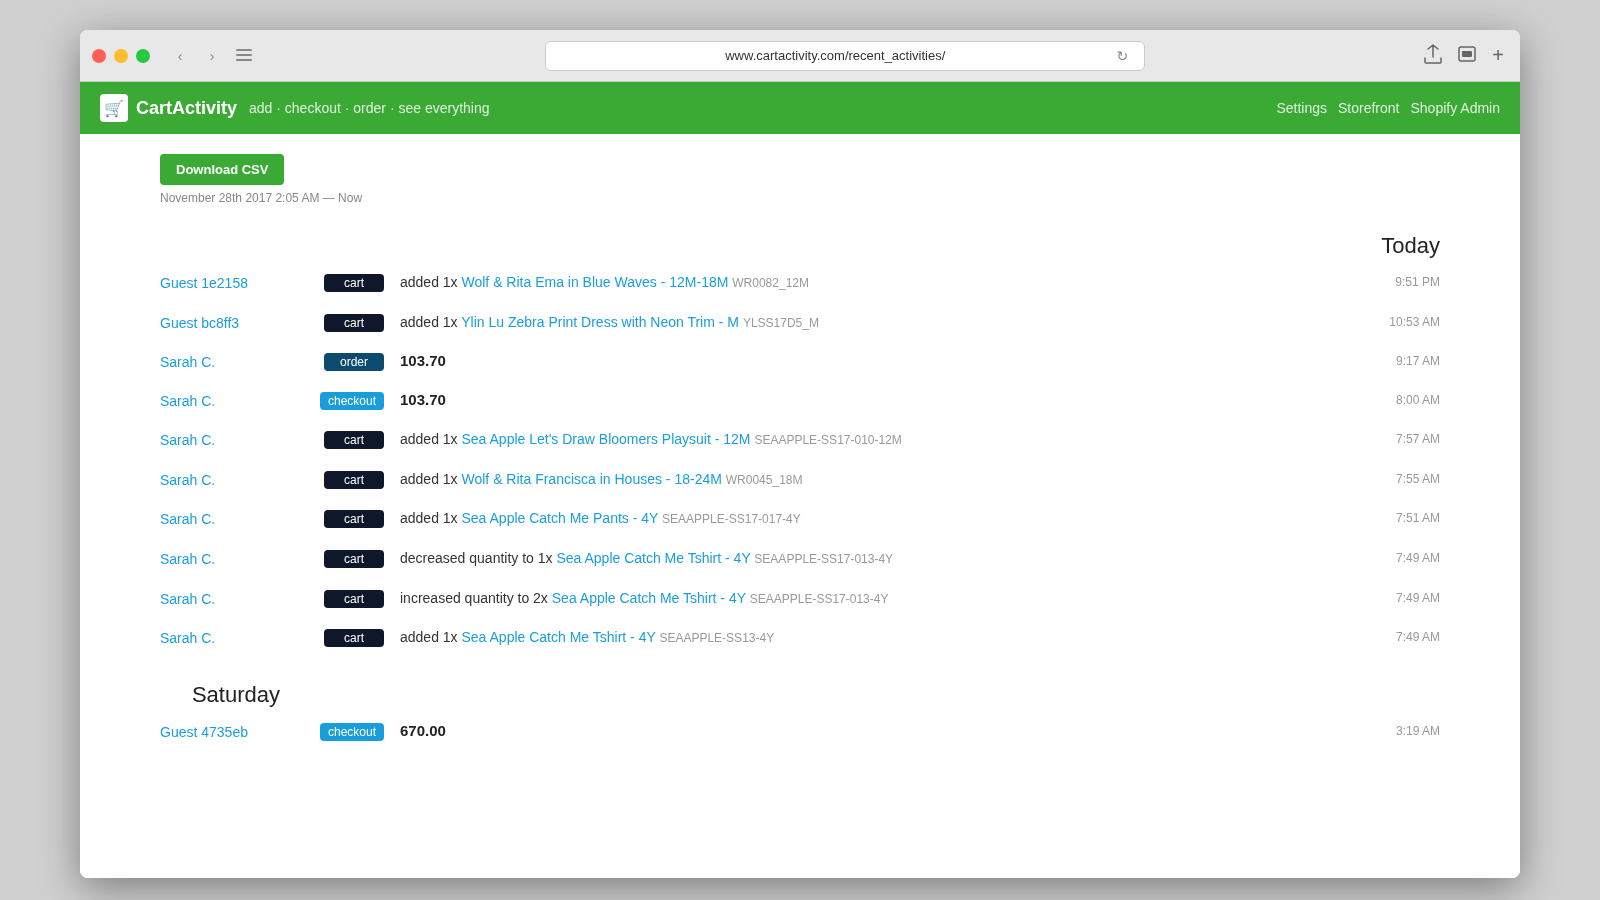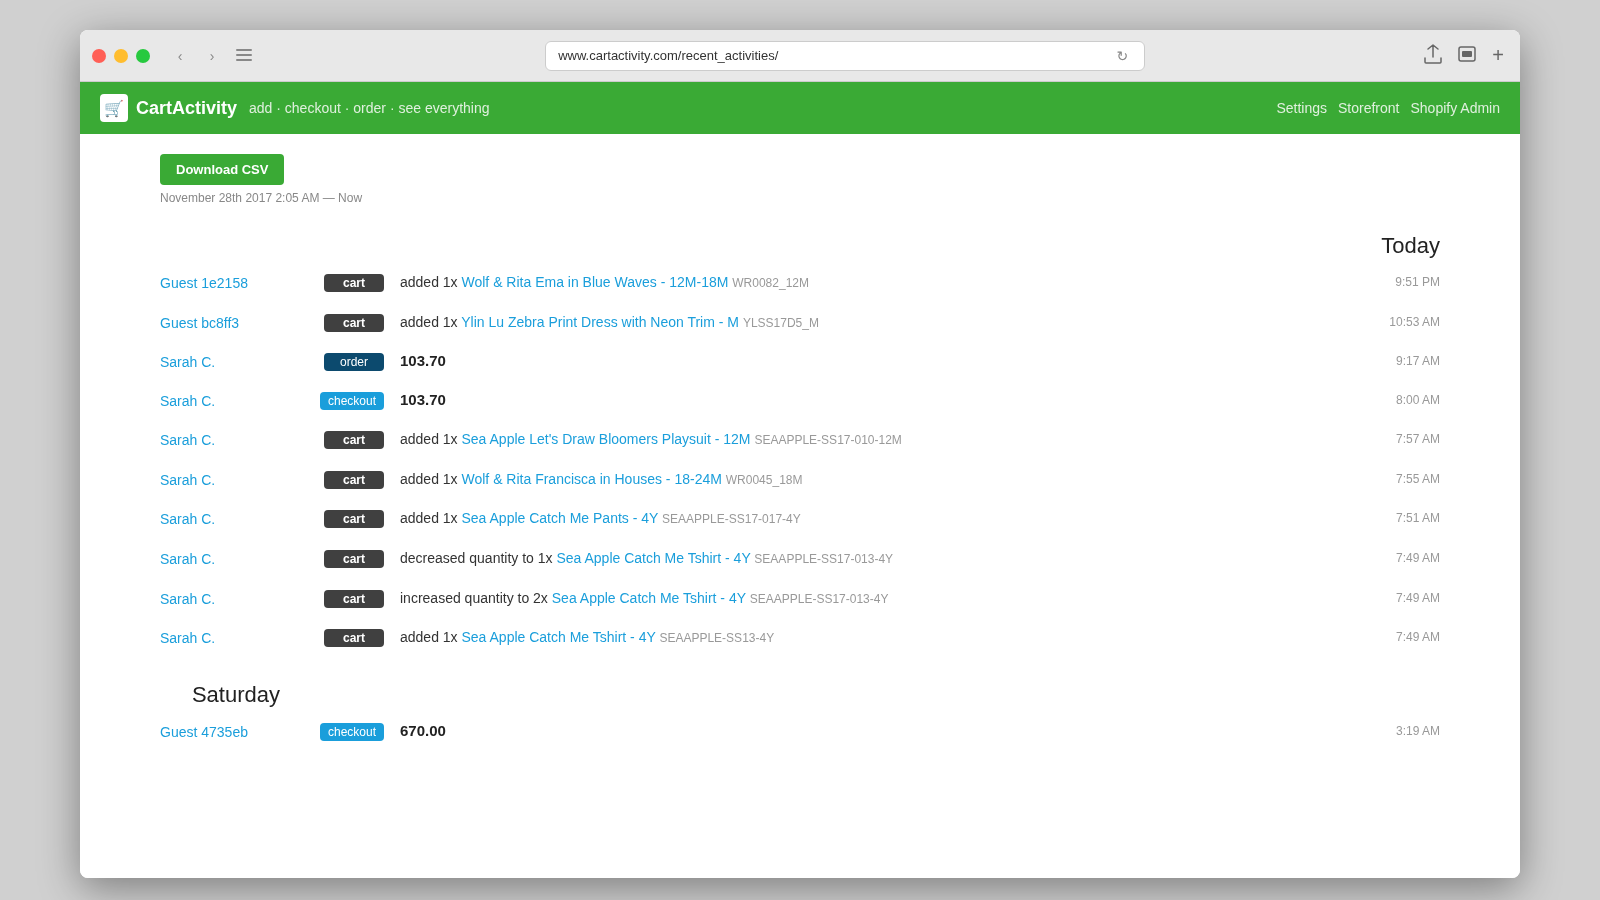--- a/index.html
+++ b/index.html
@@ -93,21 +93,21 @@
       font-size: 13px;
       color: #333;
       max-width: 600px;
       margin: 0 auto;
       position: relative;
       left: 0;
     }
 
     .url-text {
       flex: 1;
-      text-align: left;
+      text-align: center;
       font-size: 13px;
       color: #333;
     }
 
     .reload-btn {
       background: none;
       border: none;
       cursor: pointer;
       color: #888;
       font-size: 14px;
@@ -266,23 +266,22 @@
       font-size: 12px;
       font-weight: 500;
       margin-right: 16px;
       flex-shrink: 0;
       min-width: 60px;
       text-align: center;
       margin-left: auto;
     }
 
     .badge-cart {
-      background: #404040;
+      background: #0f172a;
       color: #fff;
-      font-weight: bold;
     }
 
     .badge-order {
       background: #0c4a6e;
       color: #fff;
     }
 
     .badge-checkout {
       background: #1a9edb;
       color: #fff;

